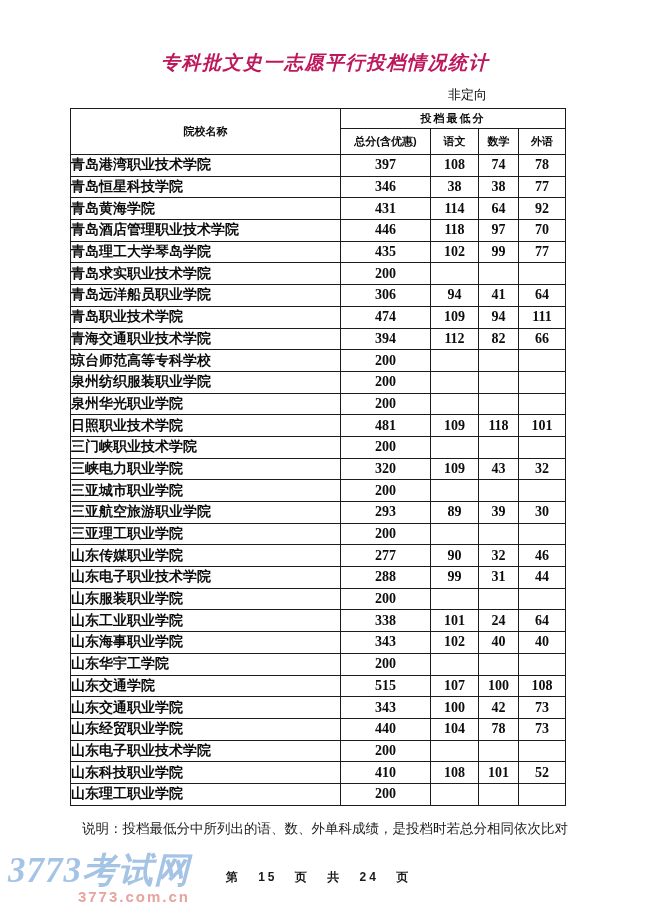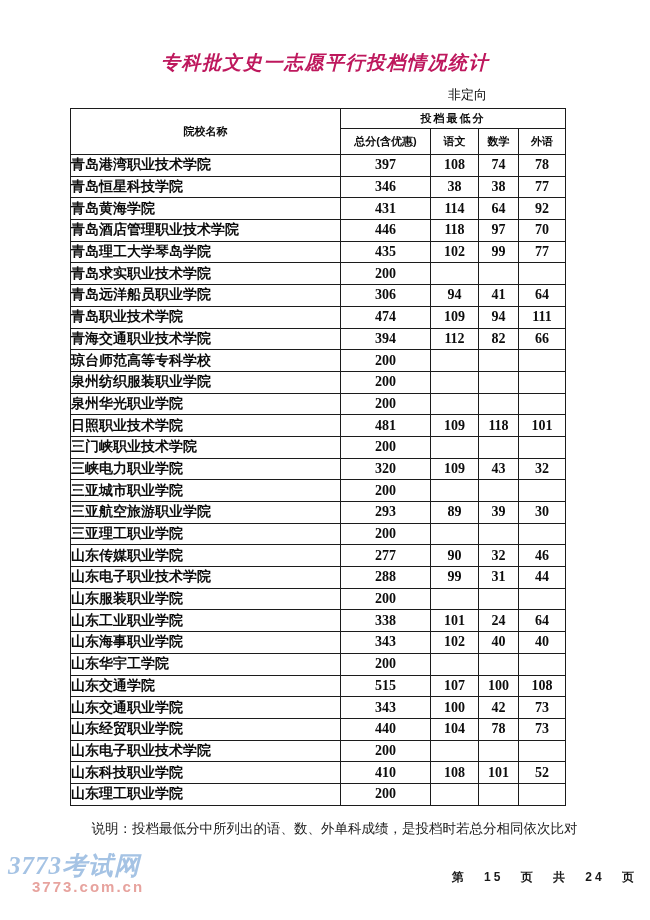--- a/index.html
+++ b/index.html
@@ -73,45 +73,44 @@
 
   .note {
     position: absolute;
     top: 821px; left: 82px;
     width: 505px;
     margin: 0;
     font-family: "Liberation Serif", serif;
     font-size: 13.5px;
     line-height: 16.5px;
     color: #1a1a1a;
+  }
+
+  .page-footer {
+    position: absolute;
+    top: 869px; left: 0; width: 637px;
     text-align: center;
-  }
-
-  .page-footer {
-    position: absolute;
-    top: 869px; left: 0; width: 637px;
-    text-align: right;
     font-size: 12px;
     font-weight: bold;
     word-spacing: 11px;
     letter-spacing: 3px;
     color: #1a1a1a;
   }
 
   .watermark {
     position: absolute;
     top: 853px; left: 8px;
     line-height: 1;
     user-select: none;
   }
   .wm-line1 {
     font-family: "Liberation Serif", serif;
     font-style: italic;
     font-weight: bold;
-    font-size: 25px;
+    font-size: 35px;
     letter-spacing: 1px;
   }
   .wm-line2 {
     font-weight: bold;
     font-size: 15px;
     letter-spacing: 2px;
     margin-left: 24px;
     margin-top: 1px;
     text-align: right;
   }

